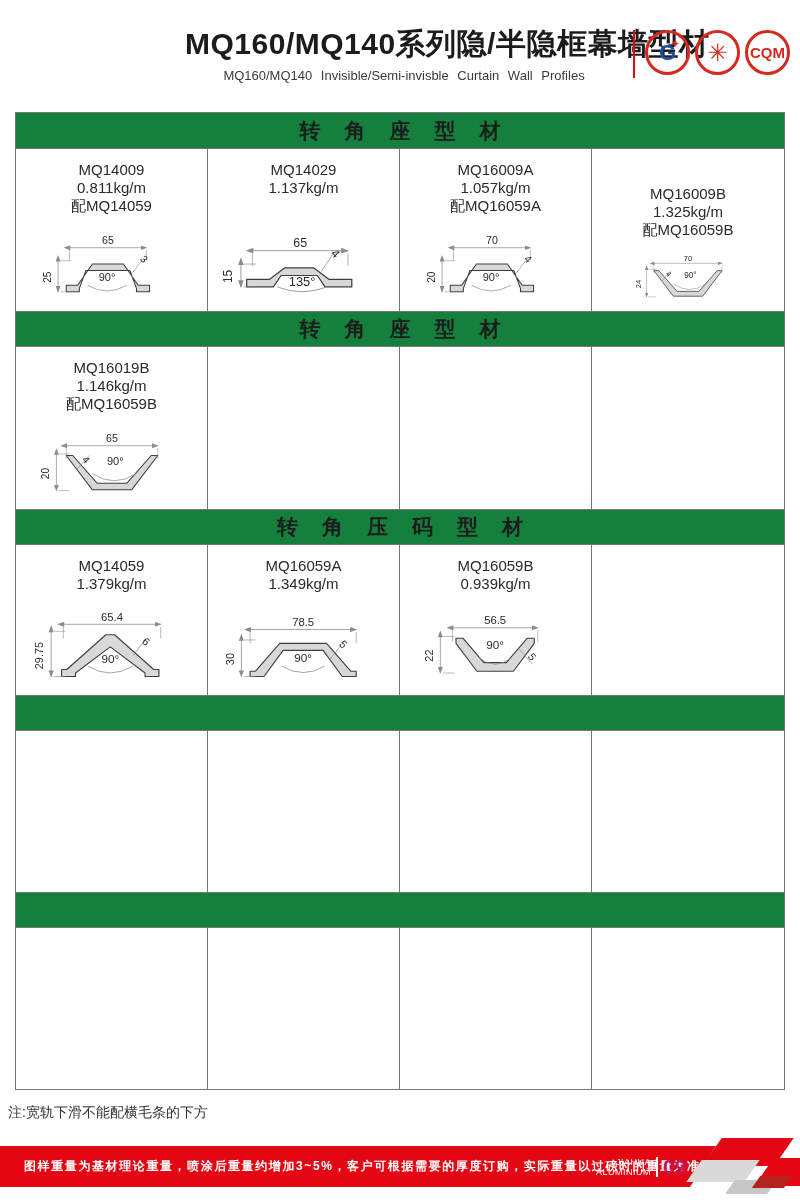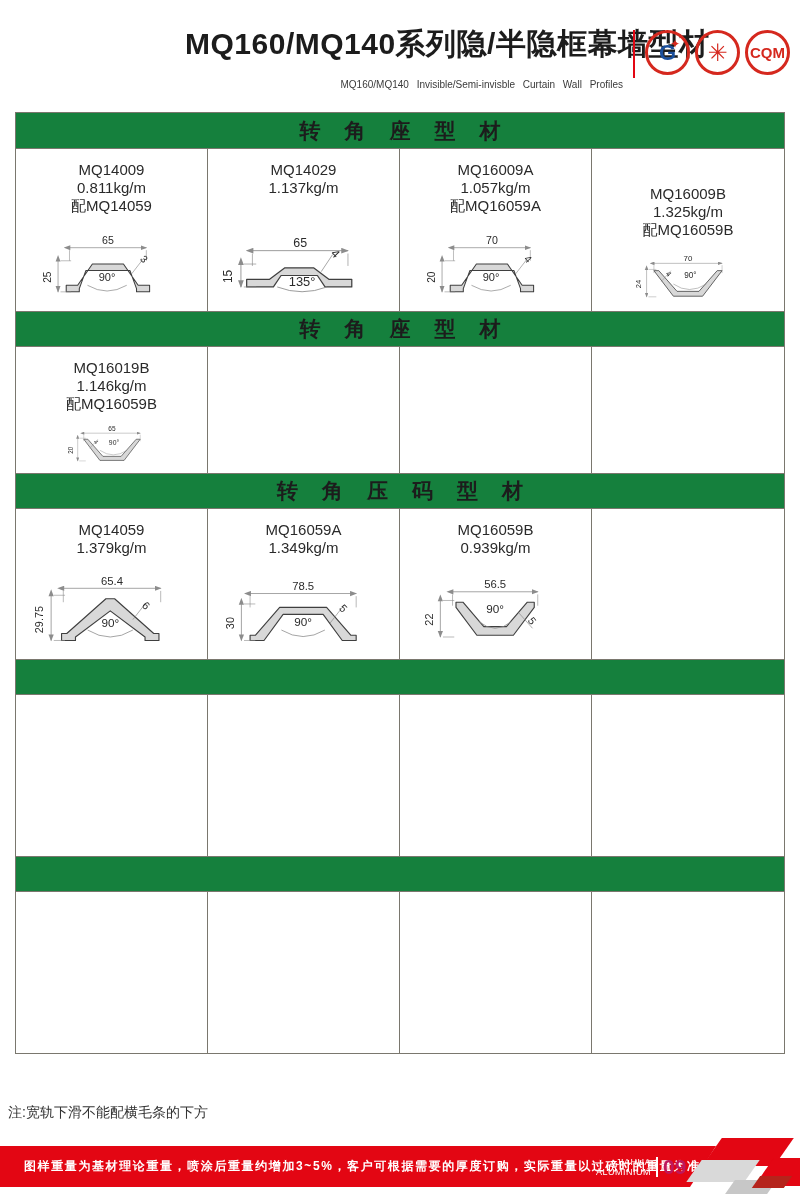--- a/index.html
+++ b/index.html
@@ -9,21 +9,21 @@
     background: #ffffff;
     font-family: "Liberation Sans", "DejaVu Sans", sans-serif;
     position: relative;
     overflow: hidden;
     color: #222;
   }
   
   .header { position: absolute; top: 24px; left: 0; width: 800px; height: 80px; }
   .title-block { position: absolute; left: 185px; top: 0; width: 440px; text-align: center; }
   .page-title { font-size: 30px; font-weight: bold; color: #1c1c1c; letter-spacing: 0.5px; white-space: nowrap; }
-  .page-subtitle { font-size: 10px; color: #3a3a3a; margin-top: 14px; text-align: right; word-spacing: 5px; padding-right: 2px; }
+  .page-subtitle { font-size: 13px; color: #3a3a3a; margin-top: 3px; word-spacing: 5px; padding-right: 2px; }
   .header-divider { position: absolute; left: 633px; top: 6px; width: 2px; height: 48px; background: #e30613; }
   .logo-row { position: absolute; left: 645px; top: 6px; display: flex; gap: 5px; }
   .logo { width: 45px; height: 45px; border-radius: 50%; display: flex; align-items: center; justify-content: center; }
   .logo.gb { border: 3px solid #d5281e; color: #1b4f9c; font-weight: bold; font-size: 22px; position: relative; }
   .logo.gb .spark { position:absolute; top: 4px; right: 7px; color:#d5281e; font-size: 12px; }
   .logo.seal { border: 3px solid #d5281e; color: #d5281e; font-size: 24px; }
   .logo.cqm { border: 3px solid #d5281e; color: #d5281e; font-weight: bold; font-size: 15px; letter-spacing: 0; }
   
   .tbl {
     position: absolute; left: 15px; top: 112px; width: 770px;
@@ -204,21 +204,21 @@
           <line x1="25" y1="95" x2="38" y2="95" stroke="#8c8c8c" stroke-width="0.7"></line>
           <text x="13" y="74" text-anchor="middle" font-size="12.5" fill="#2b2b2b" transform="rotate(-90 13 74)">24</text>
           <path d="M66,74 Q92,92 120,74" fill="none" stroke="#8c8c8c" stroke-width="0.9"></path>
           <text x="94" y="64" text-anchor="middle" font-size="13.5" fill="#2b2b2b">90°</text>
           <path d="M46,70 L62,52" fill="none" stroke="#8c8c8c" stroke-width="0.8"></path>
           <text x="55" y="60" text-anchor="middle" font-size="12.5" fill="#2b2b2b" transform="rotate(48 55 60)">4</text>
         </svg>
       </div>
     </div>
     <div class="band">转角座型材</div>
-    <div class="row" style="height: 126px;">
+    <div class="row" style="height: 162px;">
       <div class="cell">
         <div class="p-code">MQ16019B</div>
         <div class="p-weight">1.146kg/m</div>
         <div class="p-match">配MQ16059B</div>
         <svg viewBox="0 0 180 115" width="172" height="110">
           <defs>
             <marker id="ae4" markerWidth="9" markerHeight="8" refX="7" refY="3" orient="auto" markerUnits="userSpaceOnUse">
               <path d="M0,0 L8,3 L0,6 Z" fill="#8c8c8c"></path>
             </marker>
             <marker id="as4" markerWidth="9" markerHeight="8" refX="7" refY="3" orient="auto" markerUnits="userSpaceOnUse">

